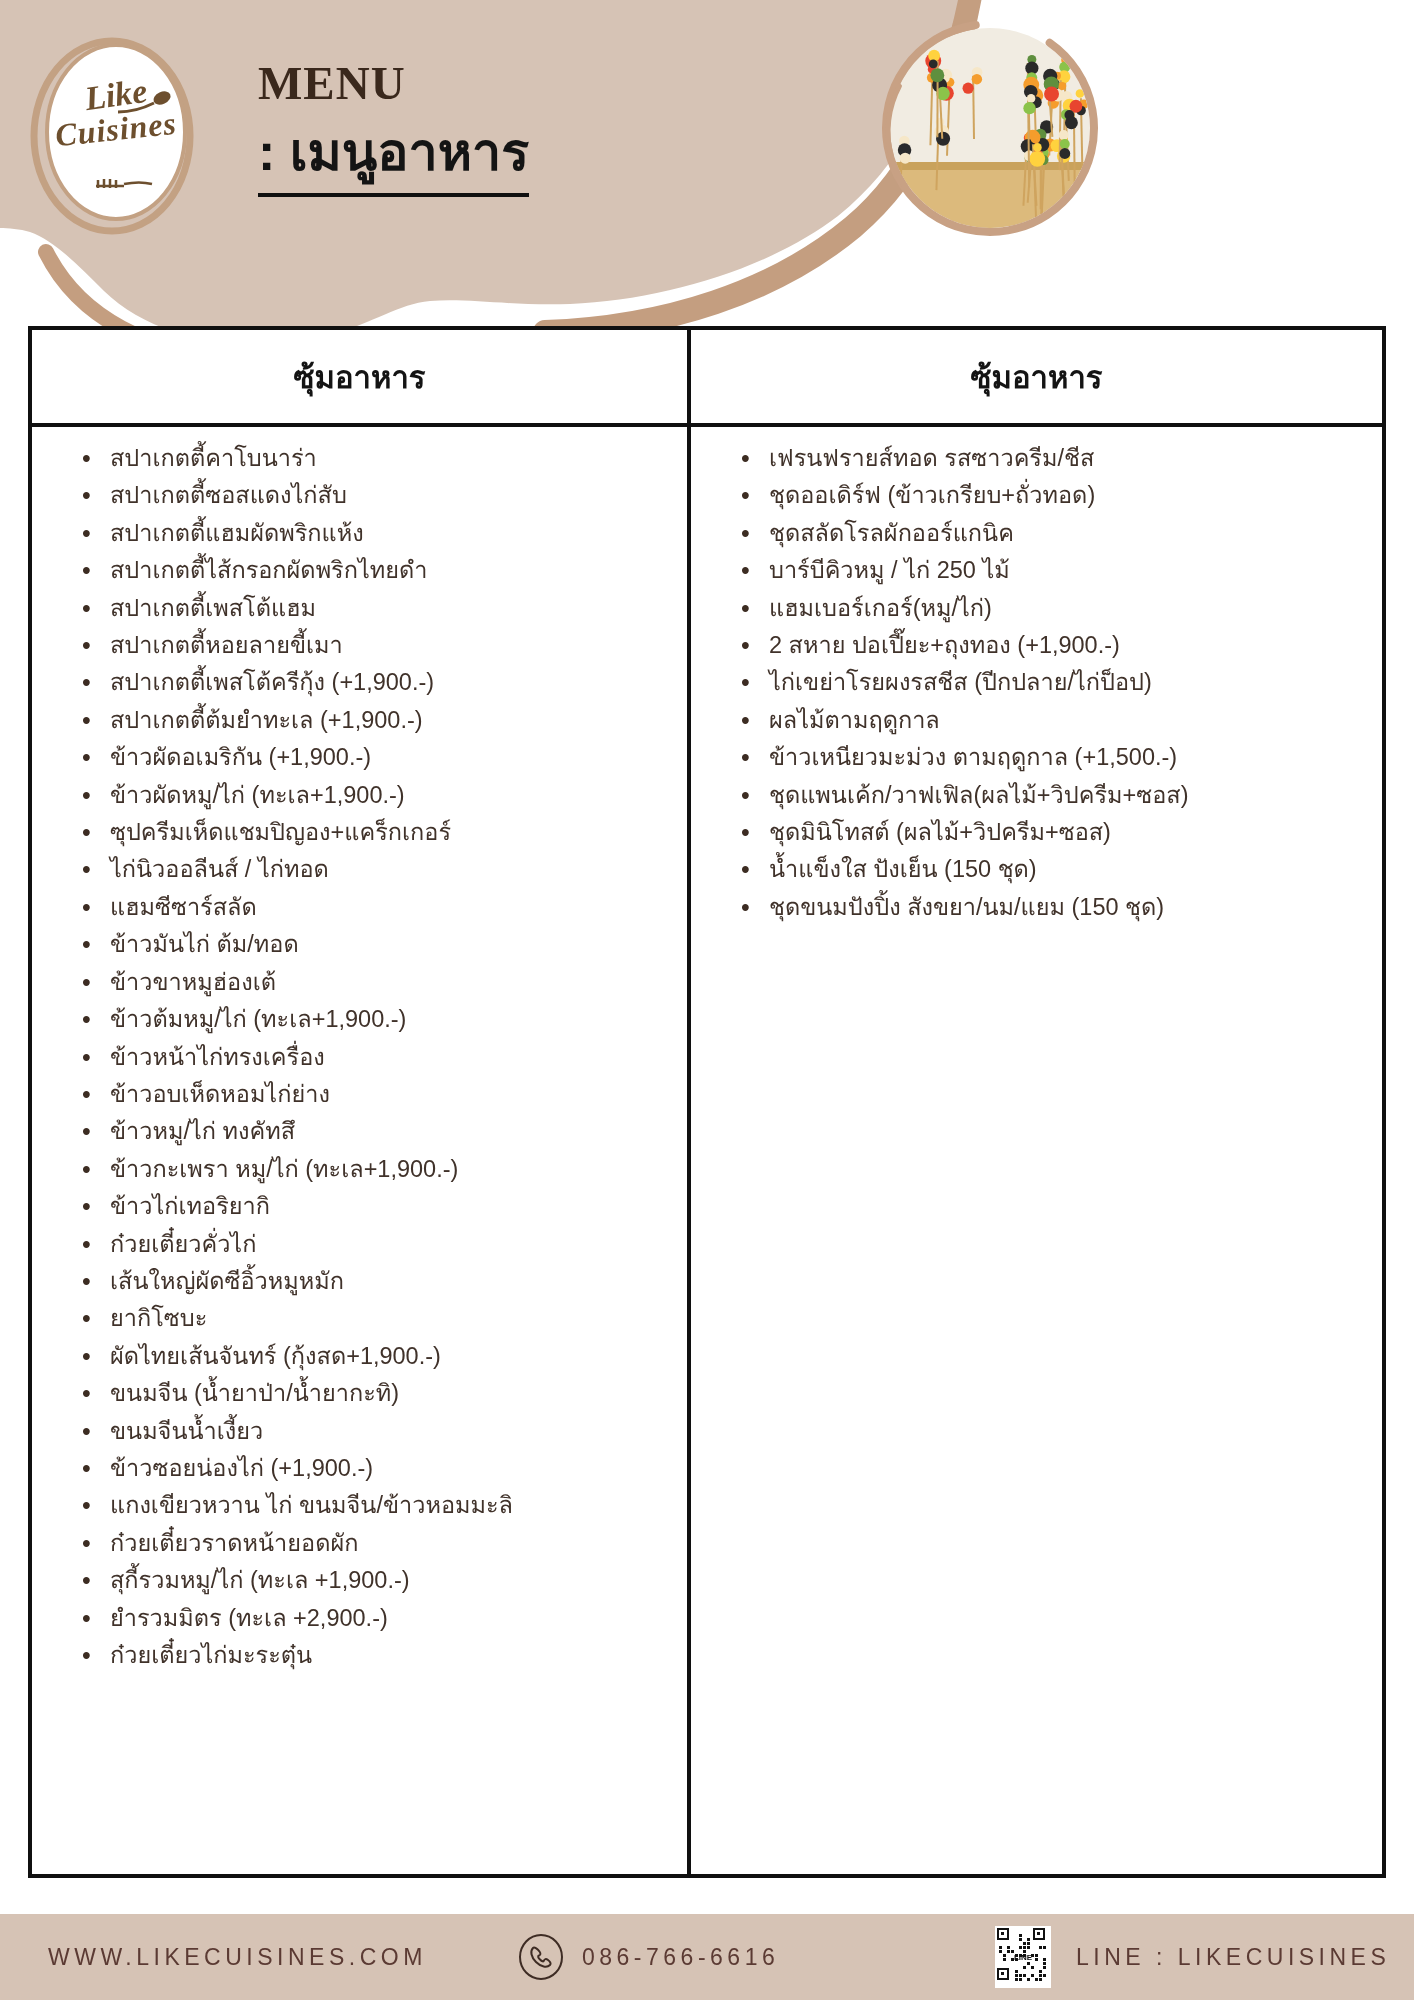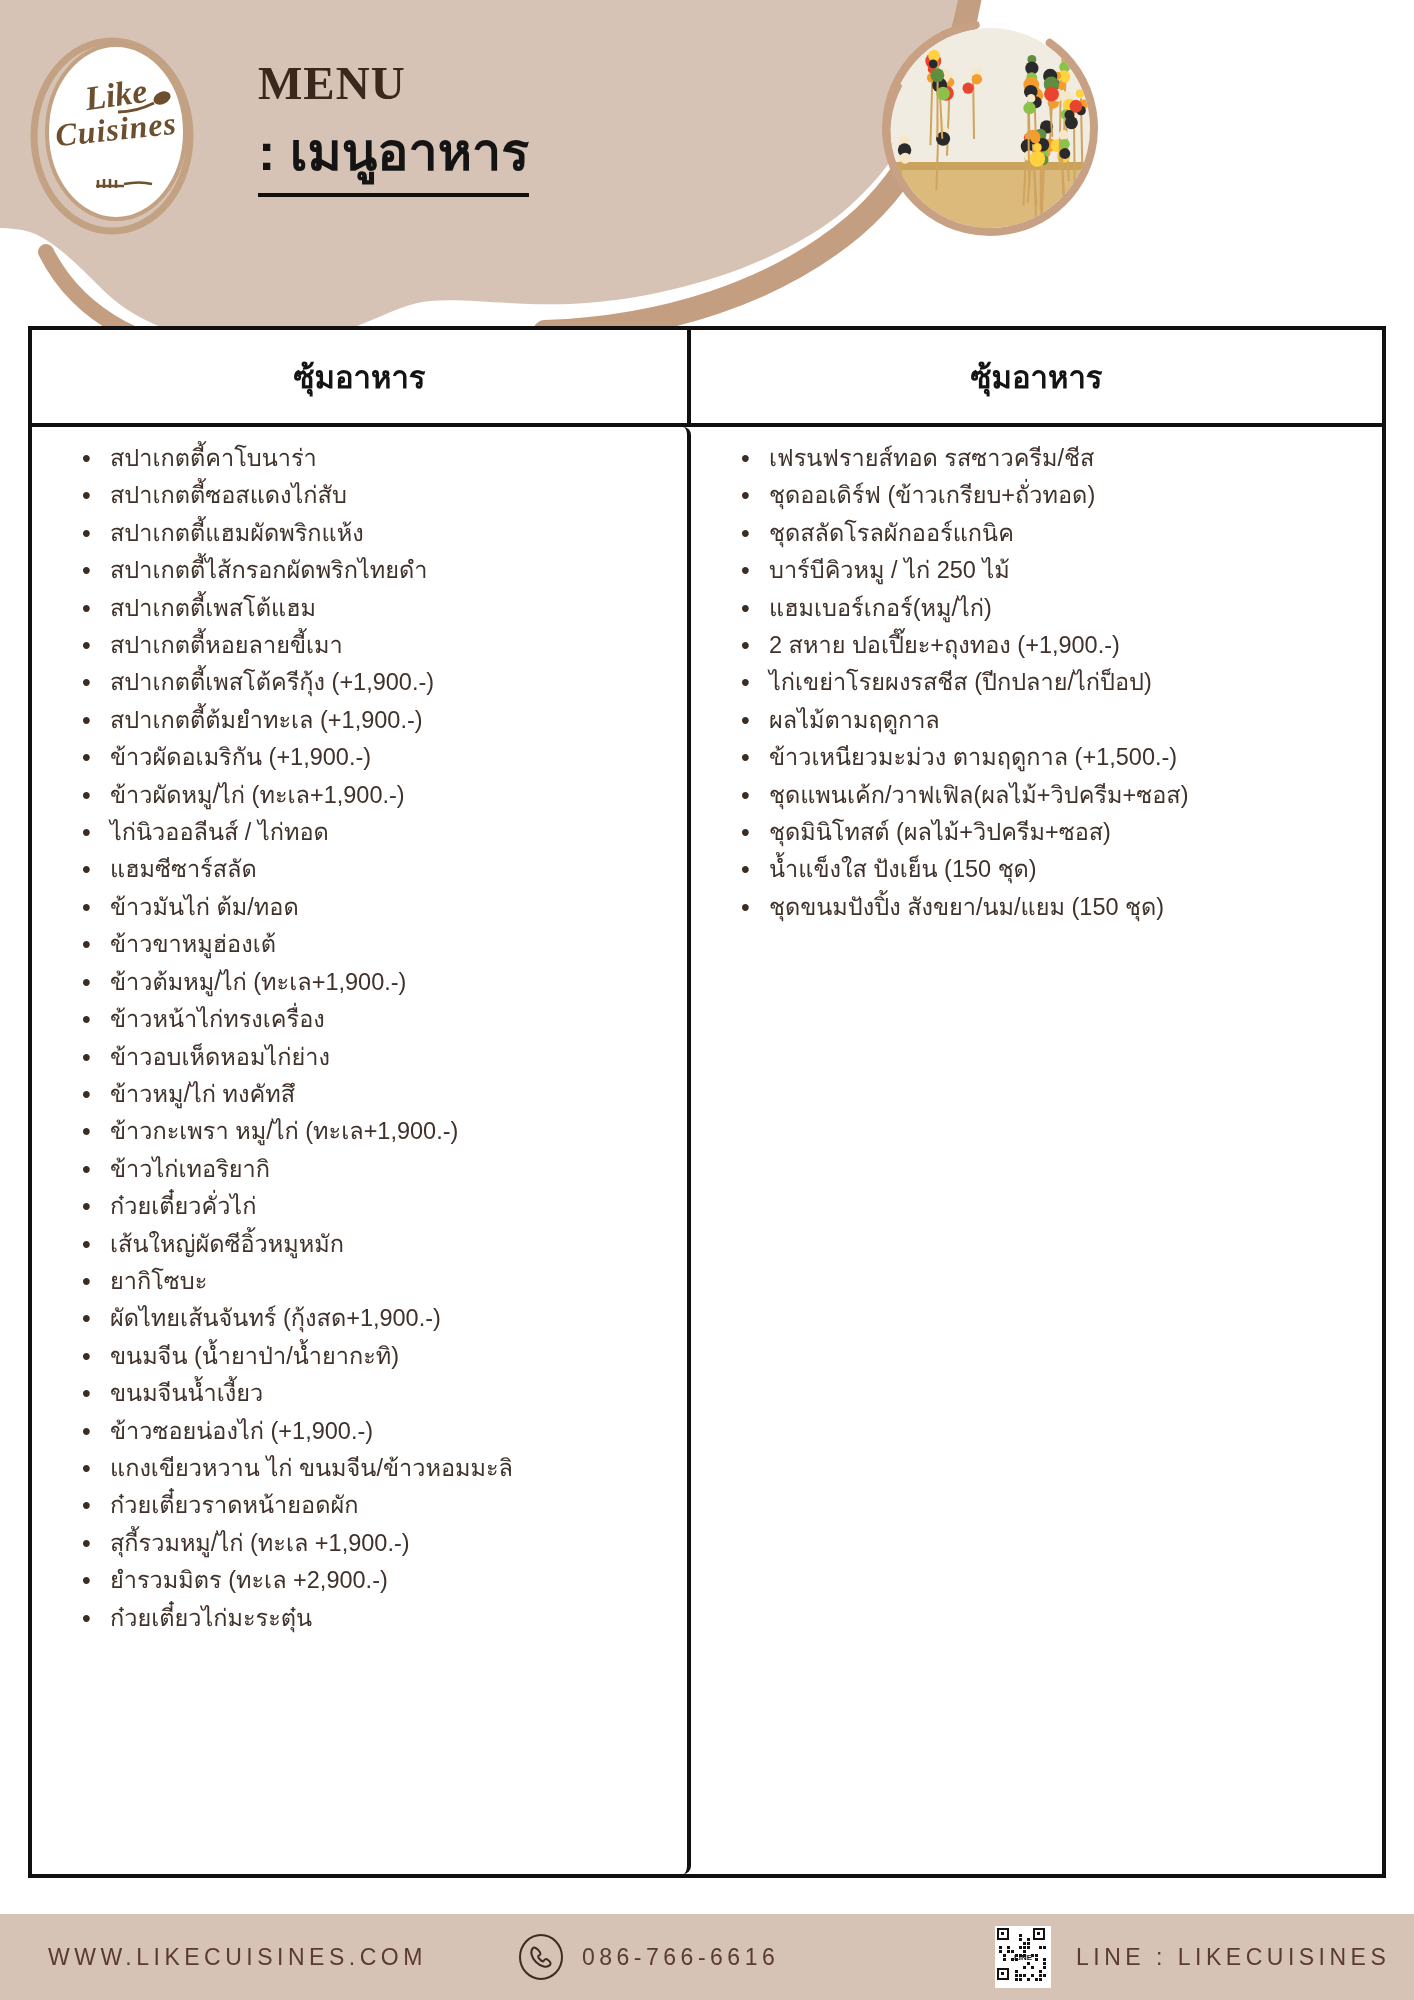--- a/index.html
+++ b/index.html
@@ -29,21 +29,21 @@
     position:absolute;left:28px;top:326px;width:1358px;height:1552px;
     border:4px solid #101010;box-sizing:border-box;background:#ffffff;
     display:grid;grid-template-columns:659px 1fr;grid-template-rows:97px 1fr;
   }
   .cell{box-sizing:border-box;background:#fff;}
   .th{
     border-bottom:4px solid #101010;display:flex;align-items:center;justify-content:center;
     font-size:31px;font-weight:bold;color:#141414;
   }
   .col-left{border-right:4px solid #101010;}
-  .tbody{padding:13px 8px 0 50px;overflow:hidden;border-radius:8px;}
+  .tbody{padding:13px 8px 0 50px;overflow:hidden;}
   ul.menu-list{list-style:none;margin:0;padding:0;}
   ul.menu-list li{
     position:relative;padding-left:28px;font-size:23.5px;line-height:37.4px;
     color:#40322a;white-space:nowrap;
   }
   ul.menu-list li::before{
     content:"\2022";position:absolute;left:0;top:0;color:#3c2c22;font-size:25px;
   }
   
   .footer{position:absolute;left:0;top:1914px;width:1414px;height:86px;background:#d6c3b5;}
@@ -230,20 +230,21 @@
           <li>สปาเกตตี้คาโบนาร่า</li>
           <li>สปาเกตตี้ซอสแดงไก่สับ</li>
           <li>สปาเกตตี้แฮมผัดพริกแห้ง</li>
           <li>สปาเกตตี้ไส้กรอกผัดพริกไทยดำ</li>
           <li>สปาเกตตี้เพสโต้แฮม</li>
           <li>สปาเกตตี้หอยลายขี้เมา</li>
           <li>สปาเกตตี้เพสโต้ครีกุ้ง (+1,900.-)</li>
           <li>สปาเกตตี้ต้มยำทะเล (+1,900.-)</li>
           <li>ข้าวผัดอเมริกัน (+1,900.-)</li>
           <li>ข้าวผัดหมู/ไก่ (ทะเล+1,900.-)</li>
+          <li>ซุปครีมเห็ดแชมปิญอง+แคร็กเกอร์</li>
           <li>ไก่นิวออลีนส์ / ไก่ทอด</li>
           <li>แฮมซีซาร์สลัด</li>
           <li>ข้าวมันไก่ ต้ม/ทอด</li>
           <li>ข้าวขาหมูฮ่องเต้</li>
           <li>ข้าวต้มหมู/ไก่ (ทะเล+1,900.-)</li>
           <li>ข้าวหน้าไก่ทรงเครื่อง</li>
           <li>ข้าวอบเห็ดหอมไก่ย่าง</li>
           <li>ข้าวหมู/ไก่ ทงคัทสึ</li>
           <li>ข้าวกะเพรา หมู/ไก่ (ทะเล+1,900.-)</li>
           <li>ข้าวไก่เทอริยากิ</li>

